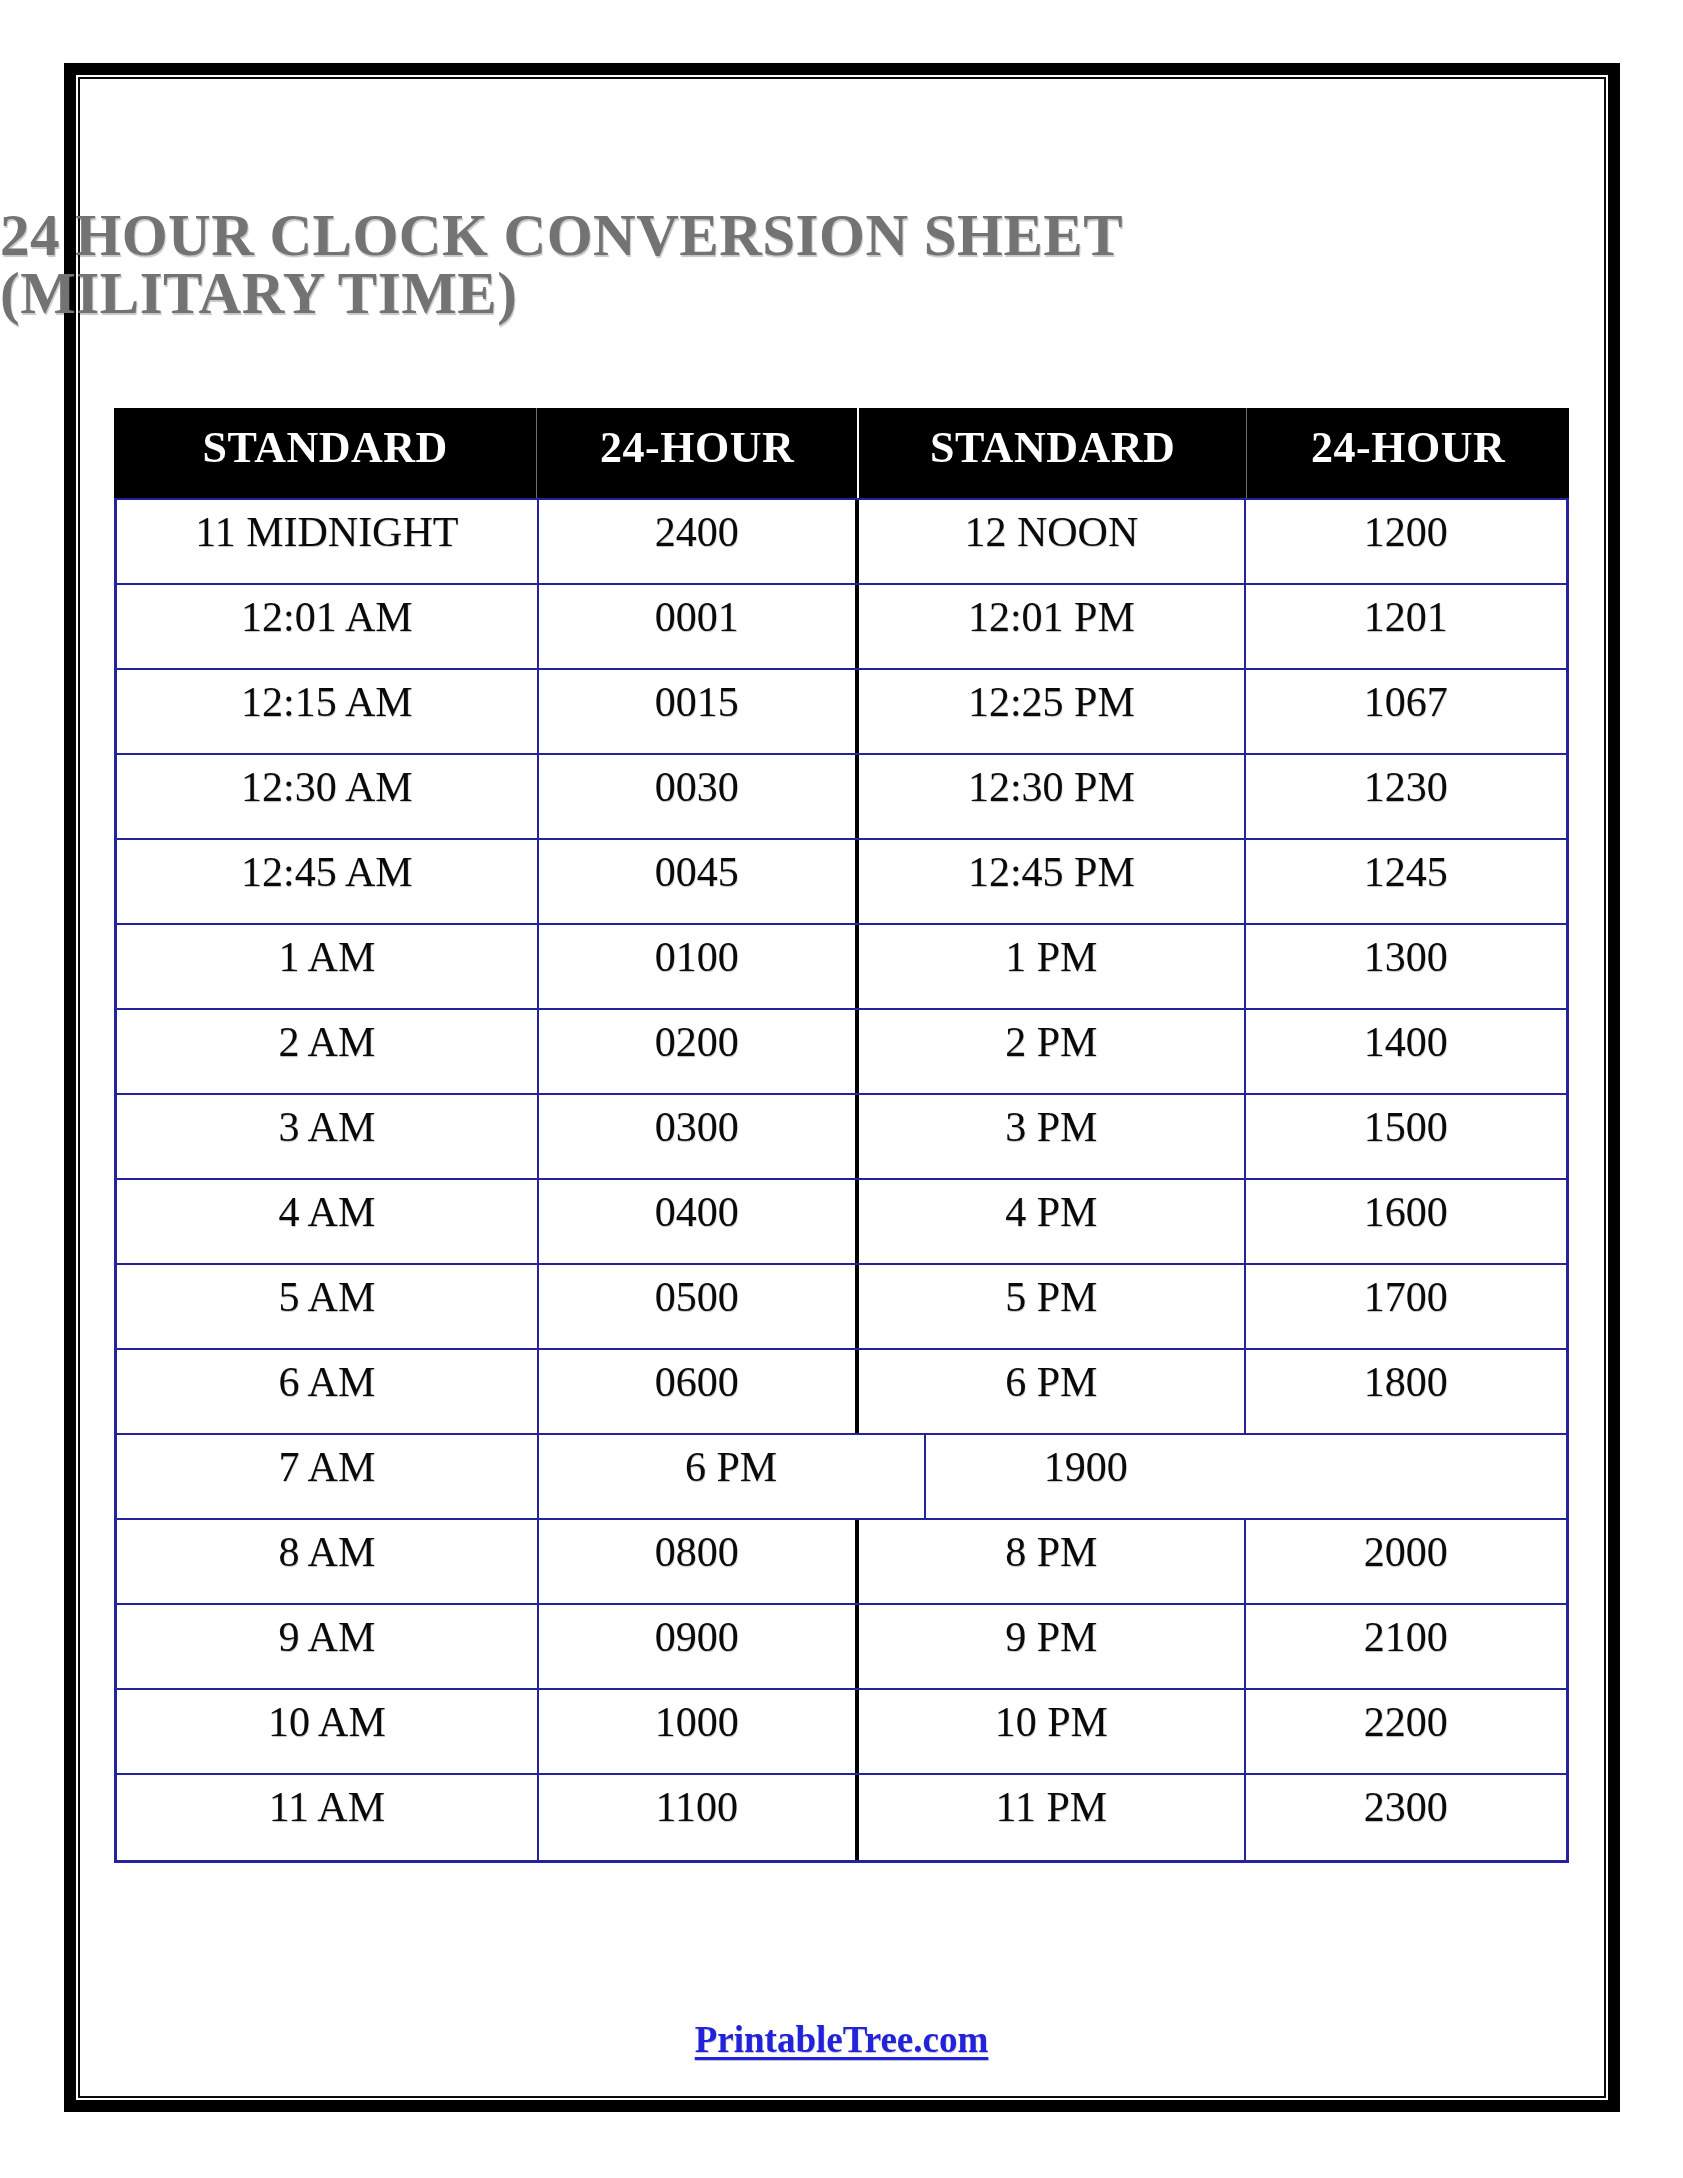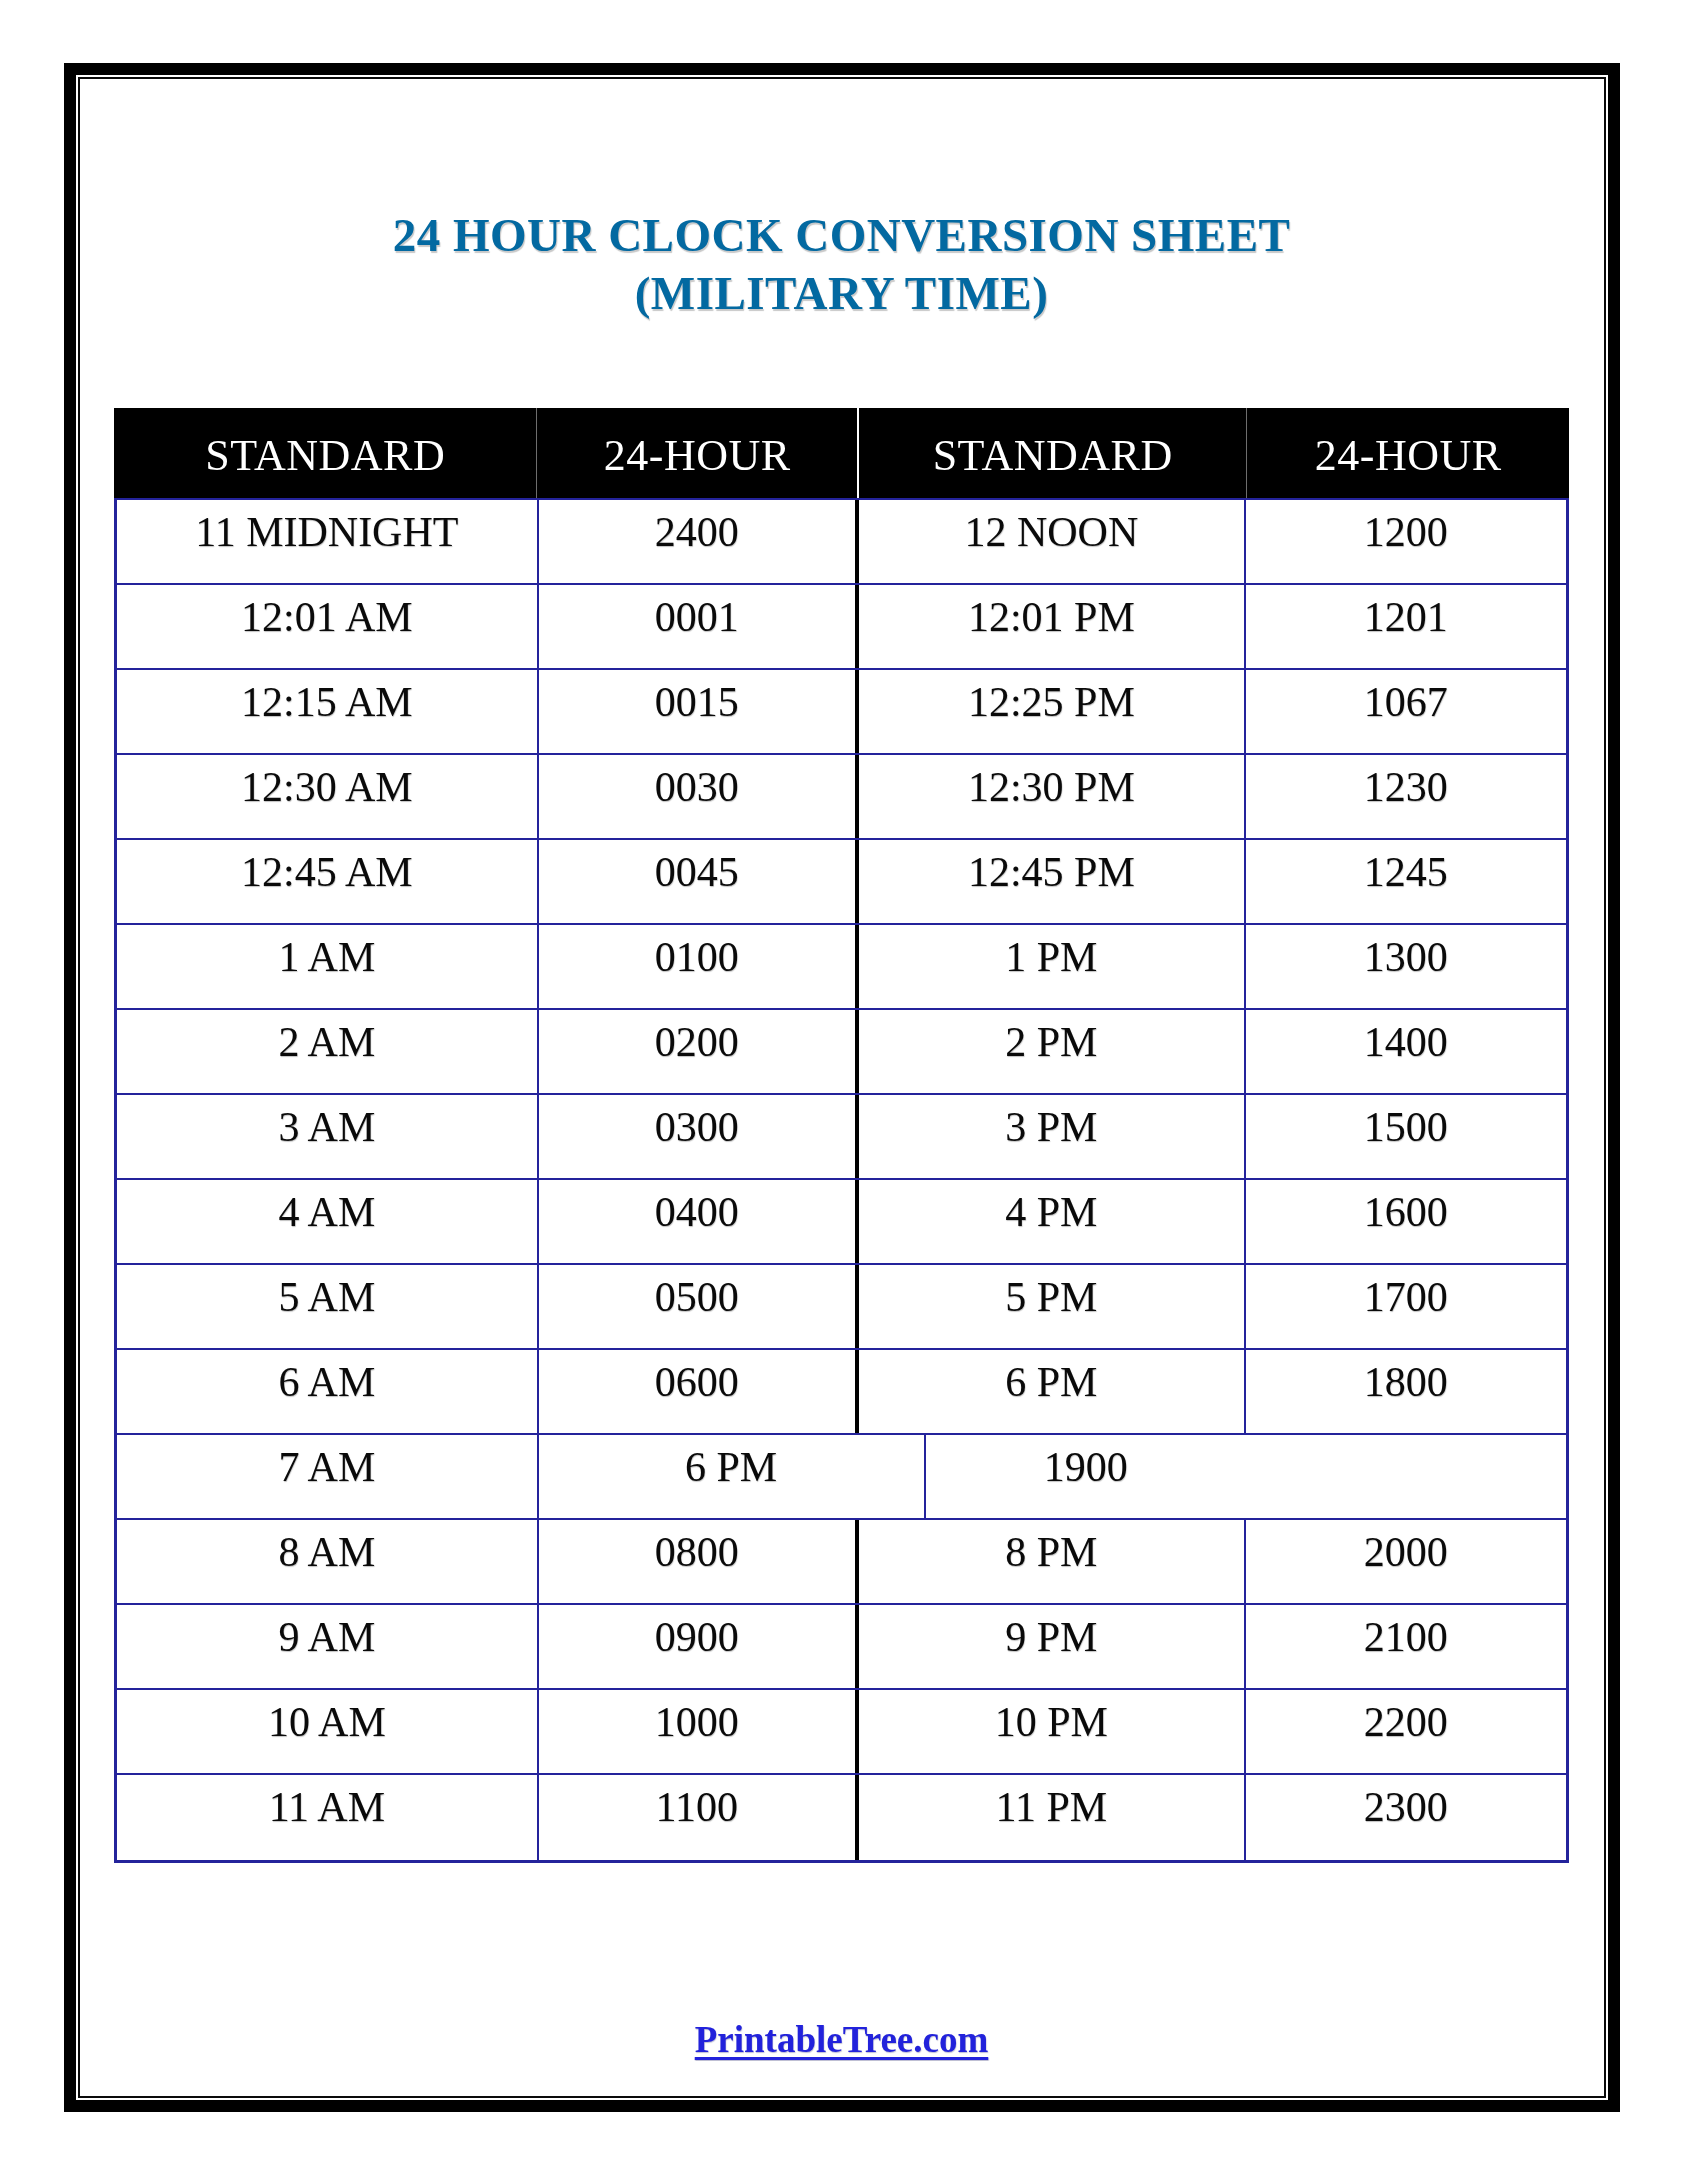--- a/index.html
+++ b/index.html
@@ -15,31 +15,31 @@
     position:absolute;left:64px;top:63px;width:1556px;height:2049px;
     border:12px solid #000;box-sizing:border-box;
   }
   .frame-inner{
     position:absolute;inset:2px;border:2px solid #0a0a0a;
   }
 
   
   .title-block{
     position:absolute;top:206px;left:0;width:100%;
-    text-align:center;font-weight:bold;font-size:47px;line-height:58px;
-    color:#0369a1;letter-spacing:0.5px;
+    text-align:left;font-weight:bold;font-size:59px;line-height:58px;
+    color:#737373;letter-spacing:0.5px;
     text-shadow:1px 1.5px 1px rgba(0,0,0,0.22);
   }
 
   
   .conv-table{position:absolute;left:114px;top:408px;width:1455px;}
   .thead{display:flex;height:90px;background:#000;}
   .th{
-    box-sizing:border-box;color:#ffffff;font-weight:normal;font-size:44px;
-    padding-top:22px;text-align:center;letter-spacing:0.5px;
+    box-sizing:border-box;color:#ffffff;font-weight:bold;font-size:44px;
+    padding-top:14px;text-align:center;letter-spacing:0.5px;
   }
   .w1{width:29.1%;} .w2{width:22.1%;} .w3{width:26.7%;} .w4{width:22.1%;}
   .th-sep-gray{border-right:1px solid #6e6e6e;}
   .th-sep-white{border-right:2px solid #ffffff;}
 
   .tbody{
     border:3px solid var(--grid,#24239b);
     border-top:2px solid var(--grid,#24239b);
   }
   .tr{

